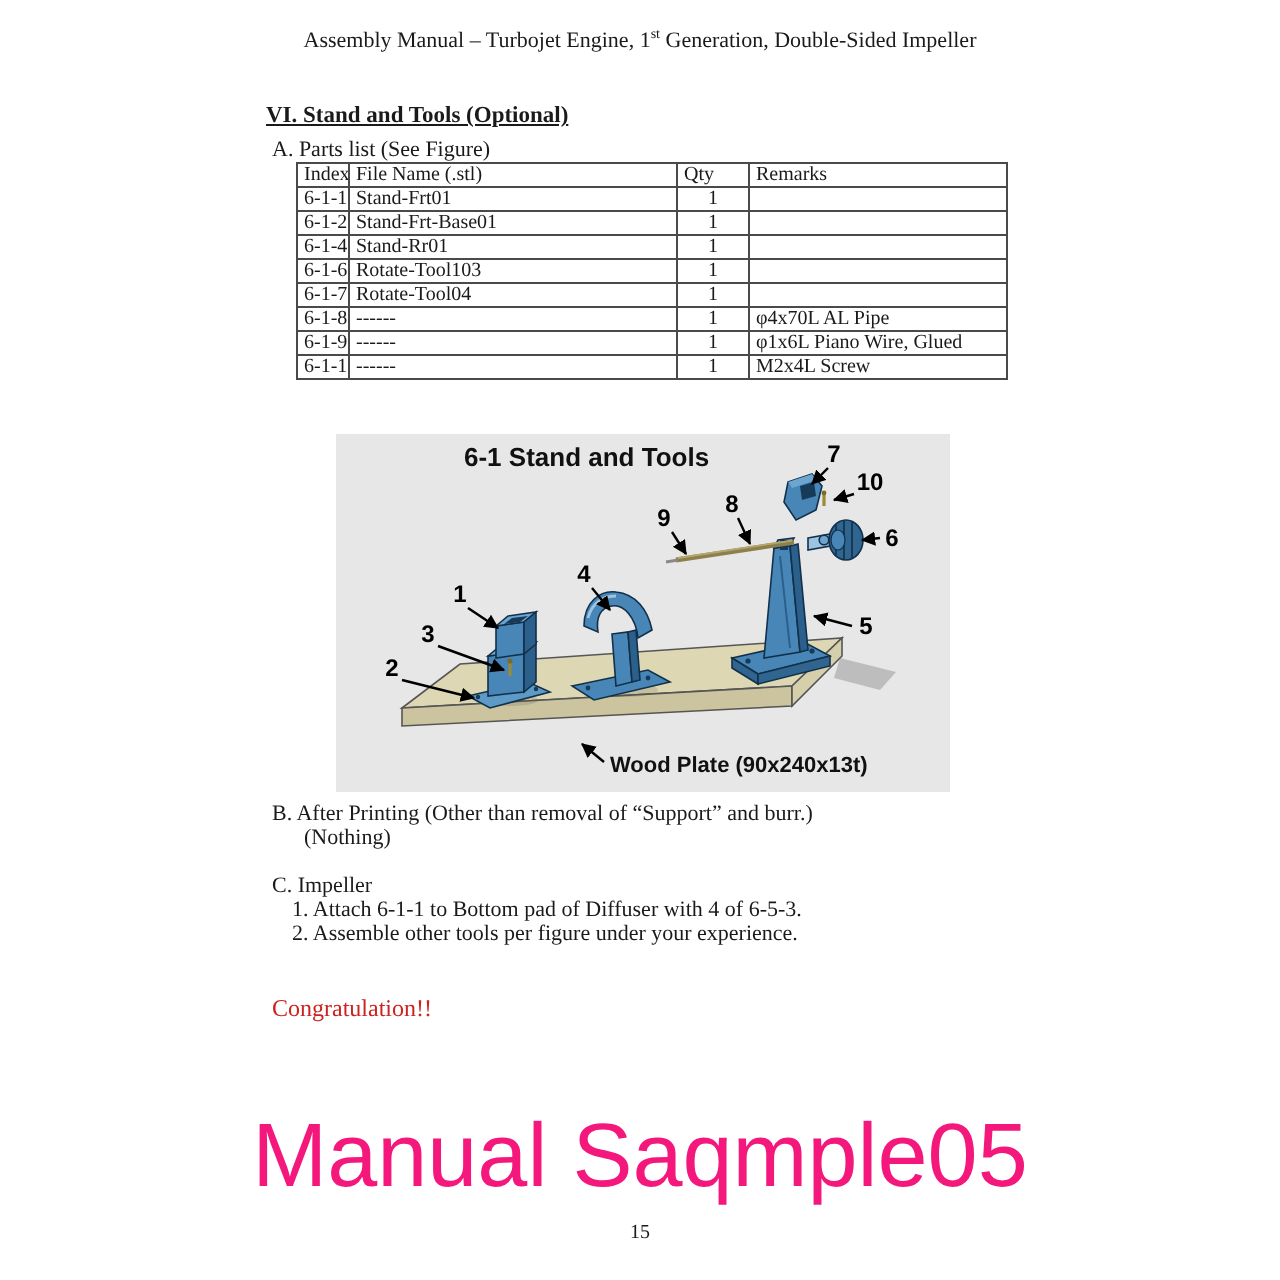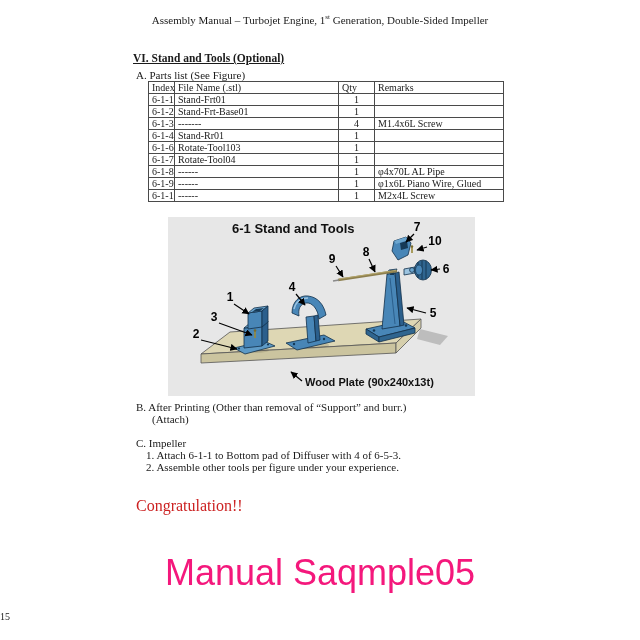--- a/index.html
+++ b/index.html
@@ -16,23 +16,23 @@
   table.parts td,table.parts th{border:1px solid #4a4a4a;padding:0 3px;height:11px;line-height:11px;font-weight:normal;text-align:left;white-space:nowrap;overflow:hidden;}
   table.parts td.qty{text-align:center;}
 
   .figure-wrap{position:absolute;left:168px;top:217px;width:307px;height:179px;background:#0ea5e9;}
 
   .para-b1{position:absolute;left:136px;top:401px;font-size:11px;}
   .para-b2{position:absolute;left:152px;top:413px;font-size:11px;}
   .para-c{position:absolute;left:136px;top:437px;font-size:11px;}
   .para-c1{position:absolute;left:146px;top:449px;font-size:11px;}
   .para-c2{position:absolute;left:146px;top:461px;font-size:11px;}
-  .congrats{position:absolute;left:136px;top:497px;font-size:16px;color:#cc2222;}
-  .watermark{position:absolute;left:0;top:552px;width:640px;text-align:center;font-family:"Liberation Sans",sans-serif;font-size:36px;color:#f4187c;}
-  .page-number{position:absolute;left:0;top:611px;width:640px;font-size:10px;}
+  .congrats{position:absolute;left:136px;top:497px;font-size:12px;color:#cc2222;}
+  .watermark{position:absolute;left:0;top:552px;width:640px;text-align:center;font-family:"Liberation Sans",sans-serif;font-size:45px;color:#f4187c;}
+  .page-number{position:absolute;left:0;top:611px;width:640px;text-align:center;font-size:10px;}
 
   svg text.fig-title{font-family:"Liberation Sans",sans-serif;font-size:13px;font-weight:bold;fill:#111;}
   svg text.callout{font-family:"Liberation Sans",sans-serif;font-size:12px;font-weight:bold;fill:#000;}
   svg text.plate-label{font-family:"Liberation Sans",sans-serif;font-size:11px;font-weight:bold;fill:#111;}
   svg line.arrow{stroke:#000;stroke-width:1.2;}
 </style>
 </head>
 <body>
 
 <div class="page">
@@ -63,26 +63,20 @@
           <td class="qty">1</td>
           <td></td>
         </tr>
     <tr>
           <td>6-1-2</td>
           <td>Stand-Frt-Base01</td>
           <td class="qty">1</td>
           <td></td>
         </tr>
     <tr>
-          <td>6-1-3</td>
-          <td>-------</td>
-          <td class="qty">4</td>
-          <td>M1.4x6L Screw</td>
-        </tr>
-    <tr>
           <td>6-1-4</td>
           <td>Stand-Rr01</td>
           <td class="qty">1</td>
           <td></td>
         </tr>
     <tr>
           <td>6-1-6</td>
           <td>Rotate-Tool103</td>
           <td class="qty">1</td>
           <td></td>
@@ -231,21 +225,21 @@
       <text class="callout" x="198" y="39" text-anchor="middle">8</text>
       <text class="callout" x="164" y="46" text-anchor="middle">9</text>
       <text class="callout" x="267" y="28" text-anchor="middle">10</text>
 
       <line class="arrow" x1="134" y1="164" x2="123" y2="155" marker-end="url(#ah)"></line>
       <text class="plate-label" x="137" y="169">Wood Plate (90x240x13t)</text>
     </svg>
   </div>
 
   <div class="para-b1">B. After Printing (Other than removal of “Support” and burr.)</div>
-  <div class="para-b2">(Attach)</div>
+  <div class="para-b2">(Nothing)</div>
 
   <div class="para-c">C. Impeller</div>
   <div class="para-c1">1. Attach 6-1-1 to Bottom pad of Diffuser with 4 of 6-5-3.</div>
   <div class="para-c2">2. Assemble other tools per figure under your experience.</div>
 
   <div class="congrats">Congratulation!!</div>
 
   <div class="watermark">Manual Saqmple05</div>
 
   <div class="page-number">15</div>

